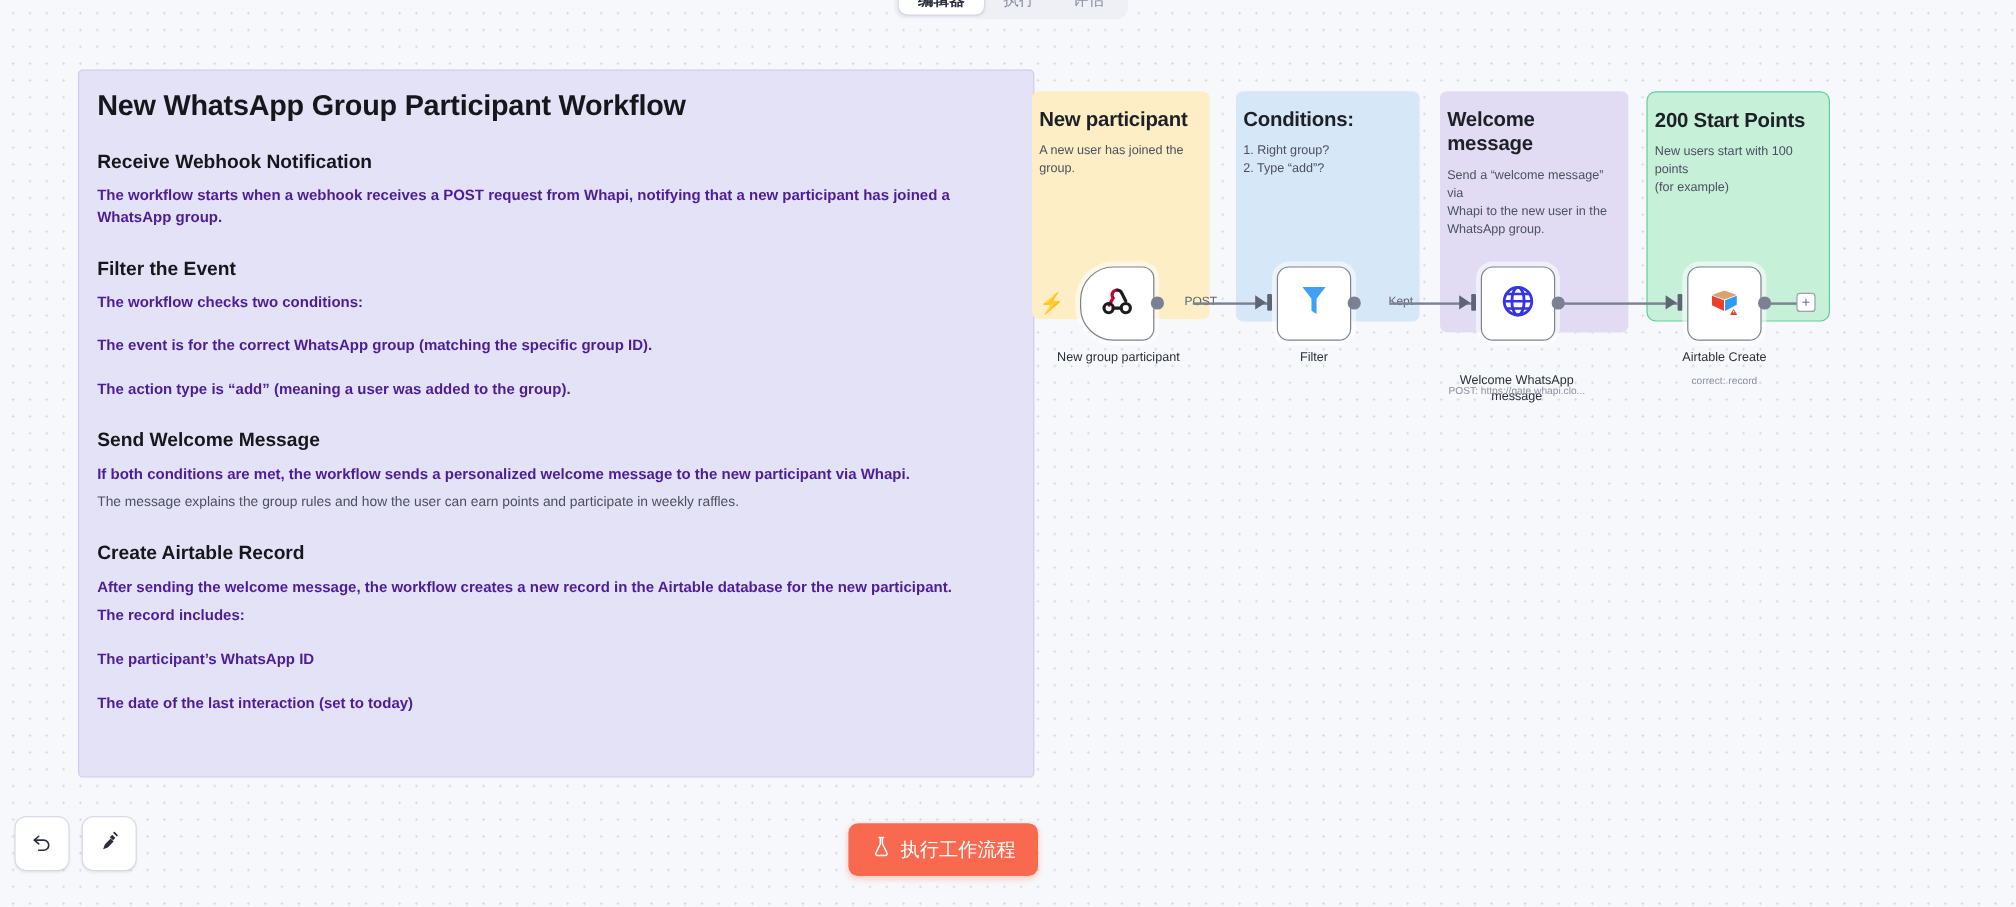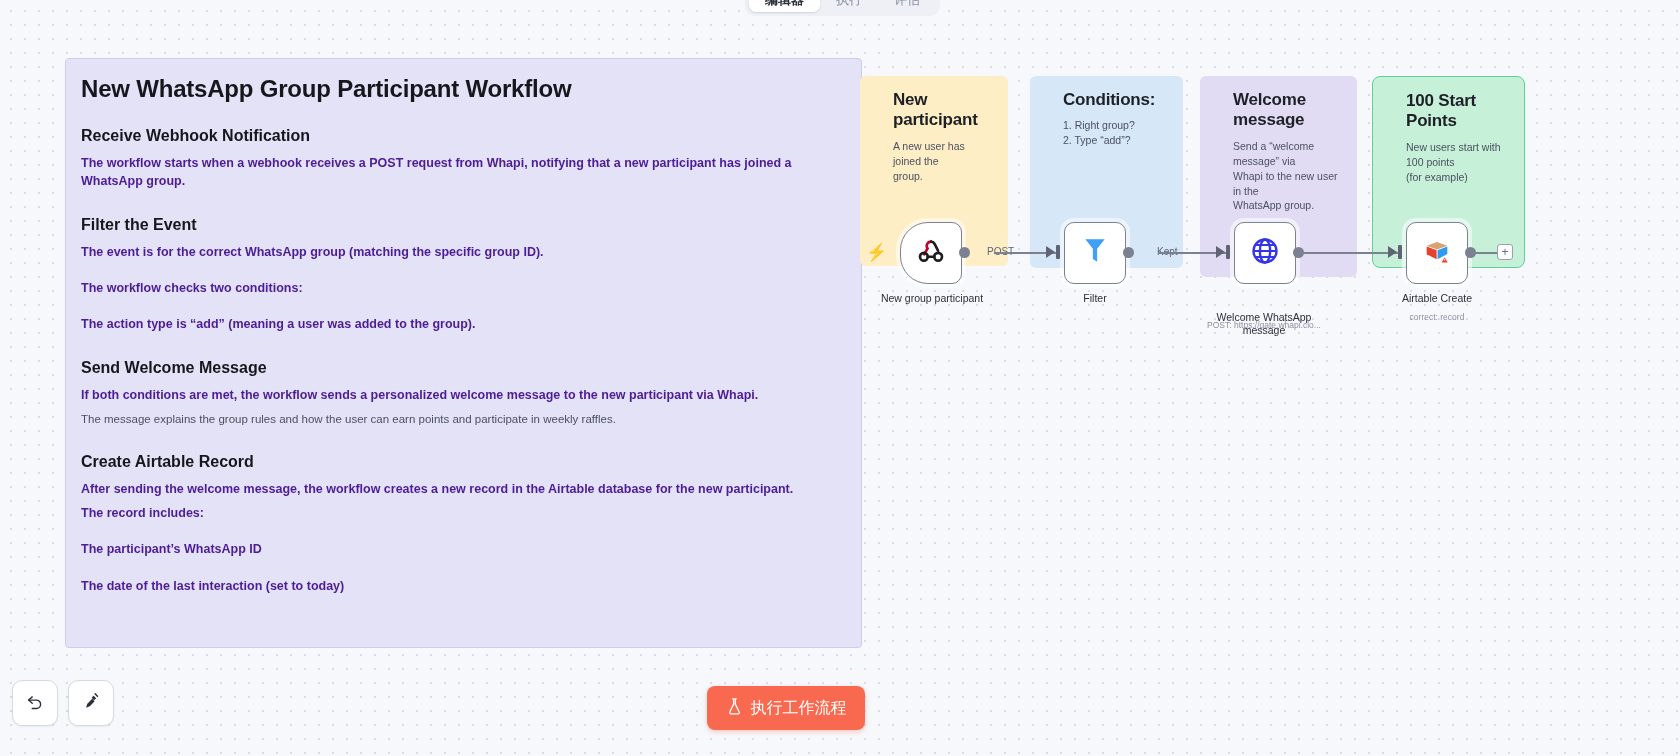--- a/index.html
+++ b/index.html
@@ -69,21 +69,21 @@
   }
   .gap-l { margin-bottom: 25px !important; }
   .gap-m { margin-bottom: 18px !important; }
 
   
   .flow { position: absolute; left: 860px; top: 60px; width: 800px; height: 220px; }
 
   .sticky {
     position: absolute; top: 16px;
     border-radius: 6px;
-    padding: 14px 15px 0 33px;
+    padding: 14px 15px 0 6px;
   }
   .sticky .s-title {
     font-size: 17px; font-weight: 700; color: #1d2026;
     line-height: 1.2; margin-bottom: 8px; letter-spacing: -.2px;
   }
   .sticky .s-body {
     font-size: 10.5px; color: #4c5160; line-height: 1.42;
   }
 
   .sticky.yellow { background: #fdeec5; left: 0px;   width: 148px; height: 190px; }
@@ -175,22 +175,22 @@
   </div>
 
   <div class="doc">
     <div class="doc-inner">
       <h1>New WhatsApp Group Participant Workflow</h1>
 
       <h2>Receive Webhook Notification</h2>
       <p class="gap-l">The workflow starts when a webhook receives a POST request from Whapi, notifying that a new participant has joined a WhatsApp group.</p>
 
       <h2>Filter the Event</h2>
+      <p class="gap-m">The workflow checks two conditions:</p>
       <p class="gap-m">The event is for the correct WhatsApp group (matching the specific group ID).</p>
-      <p class="gap-m">The workflow checks two conditions:</p>
       <p class="gap-l">The action type is “add” (meaning a user was added to the group).</p>
 
       <h2>Send Welcome Message</h2>
       <p>If both conditions are met, the workflow sends a personalized welcome message to the new participant via Whapi.</p>
       <p class="sub gap-l">The message explains the group rules and how the user can earn points and participate in weekly raffles.</p>
 
       <h2>Create Airtable Record</h2>
       <p>After sending the welcome message, the workflow creates a new record in the Airtable database for the new participant.</p>
       <p class="gap-m">The record includes:</p>
       <p class="gap-m">The participant’s WhatsApp ID</p>
@@ -220,21 +220,21 @@
     <div class="sticky purple">
       <div class="s-title">Welcome message</div>
       <div class="s-body">
         <div>Send a “welcome message” via</div>
         <div>Whapi to the new user in the</div>
         <div>WhatsApp group.</div>
       </div>
     </div>
 
     <div class="sticky green">
-      <div class="s-title">100 Start Points</div>
+      <div class="s-title">200 Start Points</div>
       <div class="s-body">
         <div>New users start with 100 points</div>
         <div>(for example)</div>
       </div>
     </div>
 
     <div class="bolt">⚡</div>
 
     <div class="node trigger" style="left:40px; top:162px;">
       <span>

